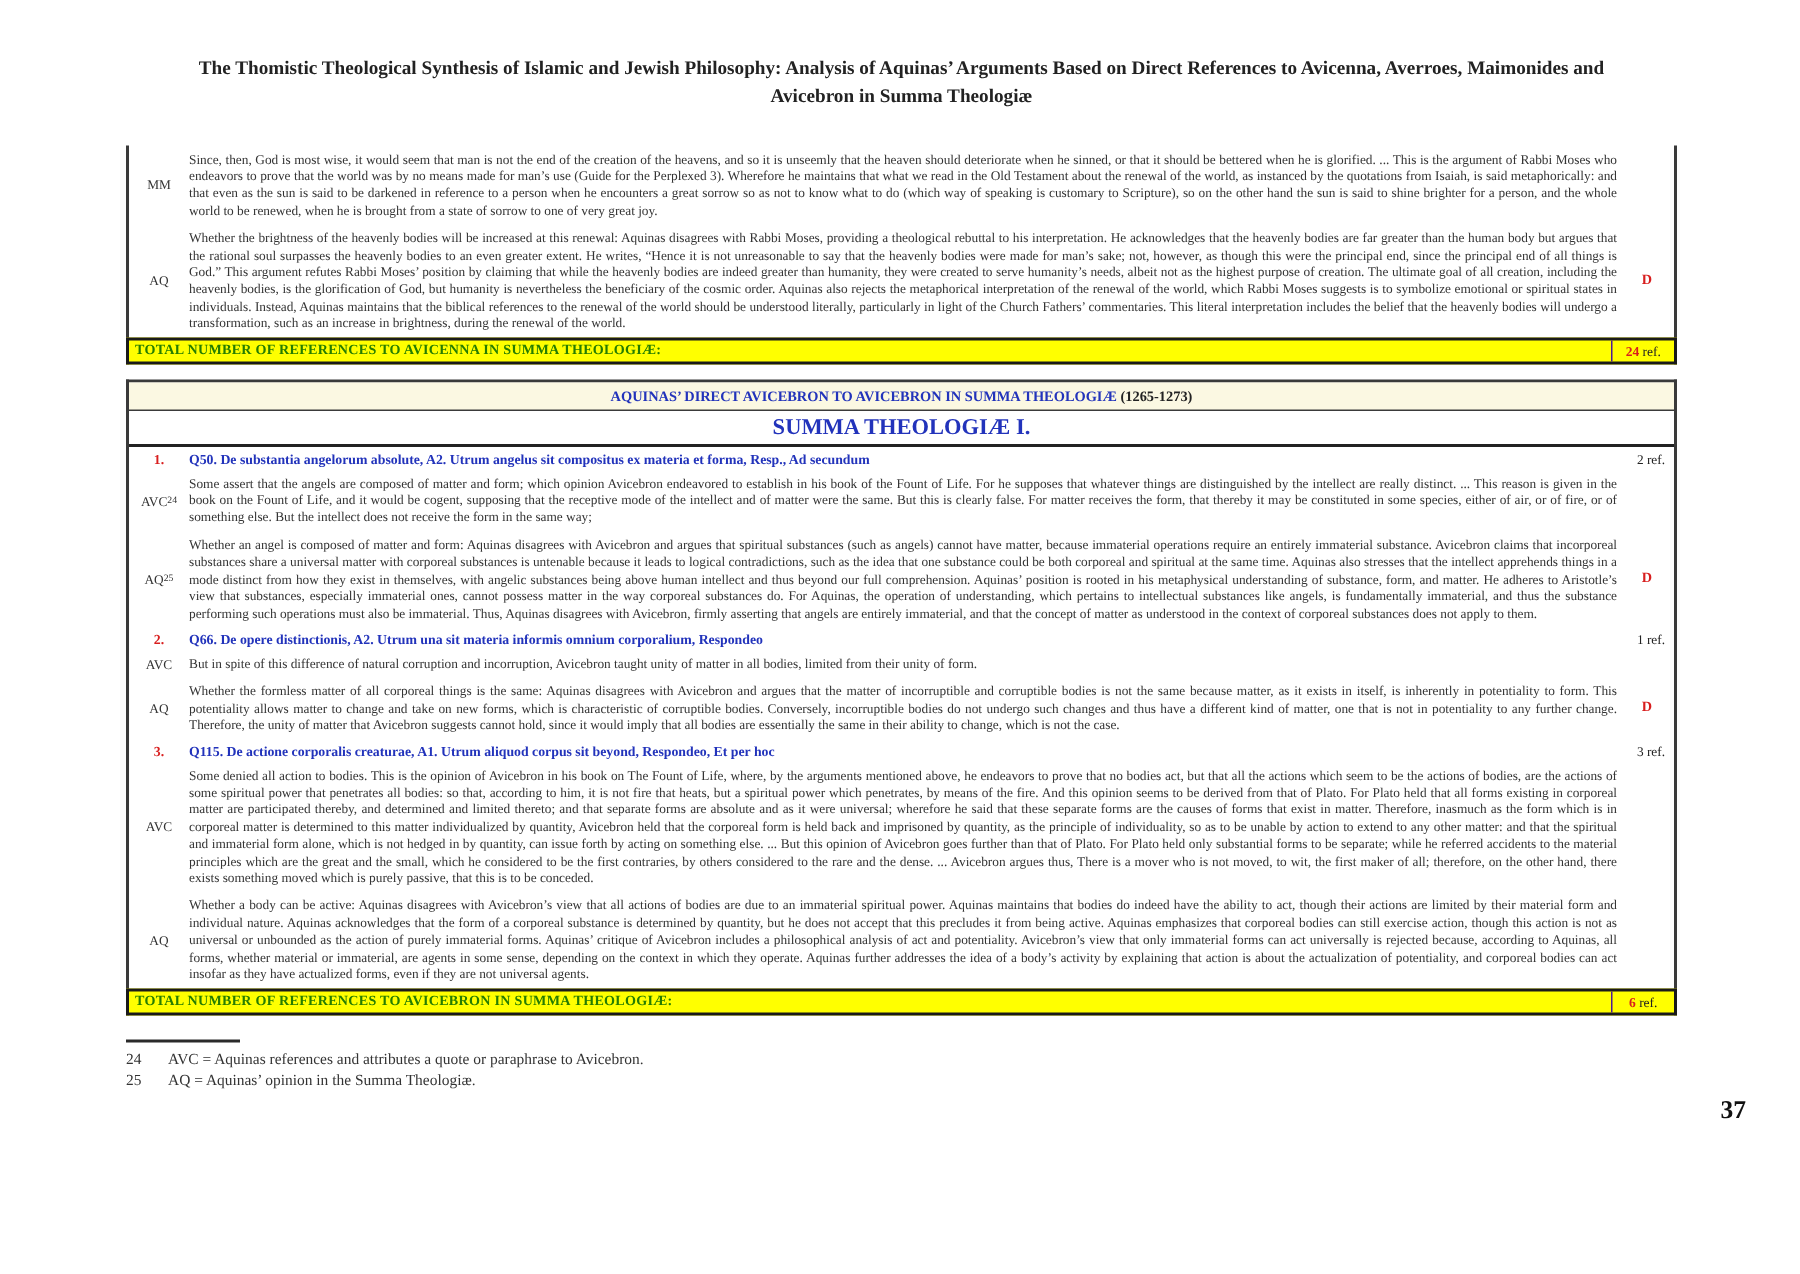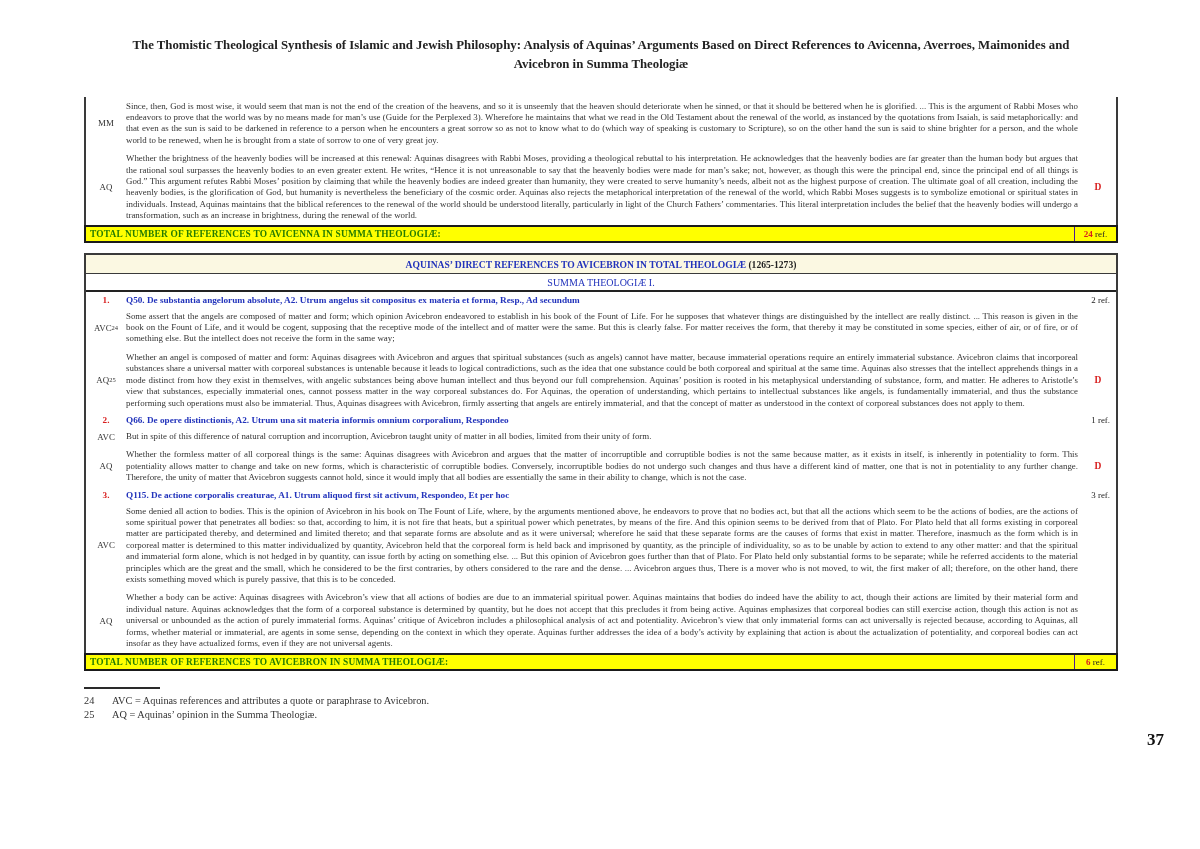--- a/index.html
+++ b/index.html
@@ -25,21 +25,21 @@
   .total-row { display:flex; background:#ffff00; border:2px solid #1a1a1a; }
   .tbl1 .total-row { margin-left:-2px; margin-right:-2px; }
   .tbl2 .total-row { margin-left:-2px; margin-right:-2px; margin-bottom:0; }
   .total-label { flex:1 1 auto; font-size:9.4px; font-weight:bold; color:#267d00; padding:2px 4px; letter-spacing:.2px; }
   .total-ref { flex:0 0 42px; border-left:1px solid #4c1d95; text-align:center; font-size:9px; padding:2px 1px; color:#222; }
   .total-ref .cnt { color:#d81e1e; font-weight:bold; }
 
   .hdr1 { background:#fbf8e2; text-align:center; font-size:9.6px; font-weight:bold; color:#2233bb;
           padding:3.5px 2px; border-bottom:1.5px solid #3a3a3a; }
   .hdr1 .years { color:#222; font-weight:bold; }
-  .hdr2 { background:#ffffff; text-align:center; font-size:10px; font-weight:normal; color:#2233bb;
+  .hdr2 { background:#ffffff; text-align:center; font-size:15px; font-weight:bold; color:#2233bb;
           padding:2.5px 2px; border-bottom:2.5px solid #222; }
 
   .qrow { display:flex; align-items:center; padding:2.5px 0; }
   .qnum { width:40px; flex:0 0 40px; text-align:center; color:#d81e1e; font-weight:bold; font-size:9.2px; }
   .qtext { flex:1 1 auto; color:#2233bb; font-weight:bold; font-size:9.2px; }
   .qref { width:50px; flex:0 0 50px; text-align:right; padding-right:6px; font-size:8.9px; color:#222; }
 
   .bottom { display:flex; margin-top:16px; }
   .footnotes { flex:1 1 auto; }
   .fnsep { width:76px; border-top:2px solid #2a2a2a; margin-bottom:5px; }
@@ -68,21 +68,21 @@
       <div class="ttext">Whether the brightness of the heavenly bodies will be increased at this renewal: Aquinas disagrees with Rabbi Moses, providing a theological rebuttal to his interpretation. He acknowledges that the heavenly bodies are far greater than the human body but argues that the rational soul surpasses the heavenly bodies to an even greater extent. He writes, “Hence it is not unreasonable to say that the heavenly bodies were made for man’s sake; not, however, as though this were the principal end, since the principal end of all things is God.” This argument refutes Rabbi Moses’ position by claiming that while the heavenly bodies are indeed greater than humanity, they were created to serve humanity’s needs, albeit not as the highest purpose of creation. The ultimate goal of all creation, including the heavenly bodies, is the glorification of God, but humanity is nevertheless the beneficiary of the cosmic order. Aquinas also rejects the metaphorical interpretation of the renewal of the world, which Rabbi Moses suggests is to symbolize emotional or spiritual states in individuals. Instead, Aquinas maintains that the biblical references to the renewal of the world should be understood literally, particularly in light of the Church Fathers’ commentaries. This literal interpretation includes the belief that the heavenly bodies will undergo a transformation, such as an increase in brightness, during the renewal of the world.</div>
       <div class="tmark">D</div>
     </div>
     <div class="total-row">
       <div class="total-label">TOTAL NUMBER OF REFERENCES TO AVICENNA IN SUMMA THEOLOGIÆ:</div>
       <div class="total-ref"><span class="cnt">24</span><span> ref.</span></div>
     </div>
   </div>
 
   <div class="tbl tbl2">
-    <div class="hdr1"><span>AQUINAS’ DIRECT REFERENCES TO AVICEBRON IN TOTAL THEOLOGIÆ </span><span class="years">(1265-1273)</span></div>
+    <div class="hdr1"><span>AQUINAS’ DIRECT AVICEBRON TO AVICEBRON IN SUMMA THEOLOGIÆ </span><span class="years">(1265-1273)</span></div>
     <div class="hdr2">SUMMA THEOLOGIÆ I.</div>
 
     <div class="qrow">
       <div class="qnum">1.</div>
       <div class="qtext">Q50. De substantia angelorum absolute, A2. Utrum angelus sit compositus ex materia et forma, Resp., Ad secundum</div>
       <div class="qref">2 ref.</div>
     </div>
     <div class="trow">
       <div class="tlabel">
           <span>AVC</span>
@@ -111,21 +111,21 @@
       <div class="tmark"></div>
     </div>
     <div class="trow">
       <div class="tlabel">AQ</div>
       <div class="ttext">Whether the formless matter of all corporeal things is the same: Aquinas disagrees with Avicebron and argues that the matter of incorruptible and corruptible bodies is not the same because matter, as it exists in itself, is inherently in potentiality to form. This potentiality allows matter to change and take on new forms, which is characteristic of corruptible bodies. Conversely, incorruptible bodies do not undergo such changes and thus have a different kind of matter, one that is not in potentiality to any further change. Therefore, the unity of matter that Avicebron suggests cannot hold, since it would imply that all bodies are essentially the same in their ability to change, which is not the case.</div>
       <div class="tmark">D</div>
     </div>
 
     <div class="qrow">
       <div class="qnum">3.</div>
-      <div class="qtext">Q115. De actione corporalis creaturae, A1. Utrum aliquod first sit activum, Respondeo, Et per hoc</div>
+      <div class="qtext">Q115. De actione corporalis creaturae, A1. Utrum aliquod corpus sit beyond, Respondeo, Et per hoc</div>
       <div class="qref">3 ref.</div>
     </div>
     <div class="trow">
       <div class="tlabel">AVC</div>
       <div class="ttext">Some denied all action to bodies. This is the opinion of Avicebron in his book on The Fount of Life, where, by the arguments mentioned above, he endeavors to prove that no bodies act, but that all the actions which seem to be the actions of bodies, are the actions of some spiritual power that penetrates all bodies: so that, according to him, it is not fire that heats, but a spiritual power which penetrates, by means of the fire. And this opinion seems to be derived from that of Plato. For Plato held that all forms existing in corporeal matter are participated thereby, and determined and limited thereto; and that separate forms are absolute and as it were universal; wherefore he said that these separate forms are the causes of forms that exist in matter. Therefore, inasmuch as the form which is in corporeal matter is determined to this matter individualized by quantity, Avicebron held that the corporeal form is held back and imprisoned by quantity, as the principle of individuality, so as to be unable by action to extend to any other matter: and that the spiritual and immaterial form alone, which is not hedged in by quantity, can issue forth by acting on something else. ... But this opinion of Avicebron goes further than that of Plato. For Plato held only substantial forms to be separate; while he referred accidents to the material principles which are the great and the small, which he considered to be the first contraries, by others considered to the rare and the dense. ... Avicebron argues thus, There is a mover who is not moved, to wit, the first maker of all; therefore, on the other hand, there exists something moved which is purely passive, that this is to be conceded.</div>
       <div class="tmark"></div>
     </div>
     <div class="trow">
       <div class="tlabel">AQ</div>
       <div class="ttext">Whether a body can be active: Aquinas disagrees with Avicebron’s view that all actions of bodies are due to an immaterial spiritual power. Aquinas maintains that bodies do indeed have the ability to act, though their actions are limited by their material form and individual nature. Aquinas acknowledges that the form of a corporeal substance is determined by quantity, but he does not accept that this precludes it from being active. Aquinas emphasizes that corporeal bodies can still exercise action, though this action is not as universal or unbounded as the action of purely immaterial forms. Aquinas’ critique of Avicebron includes a philosophical analysis of act and potentiality. Avicebron’s view that only immaterial forms can act universally is rejected because, according to Aquinas, all forms, whether material or immaterial, are agents in some sense, depending on the context in which they operate. Aquinas further addresses the idea of a body’s activity by explaining that action is about the actualization of potentiality, and corporeal bodies can act insofar as they have actualized forms, even if they are not universal agents.</div>

